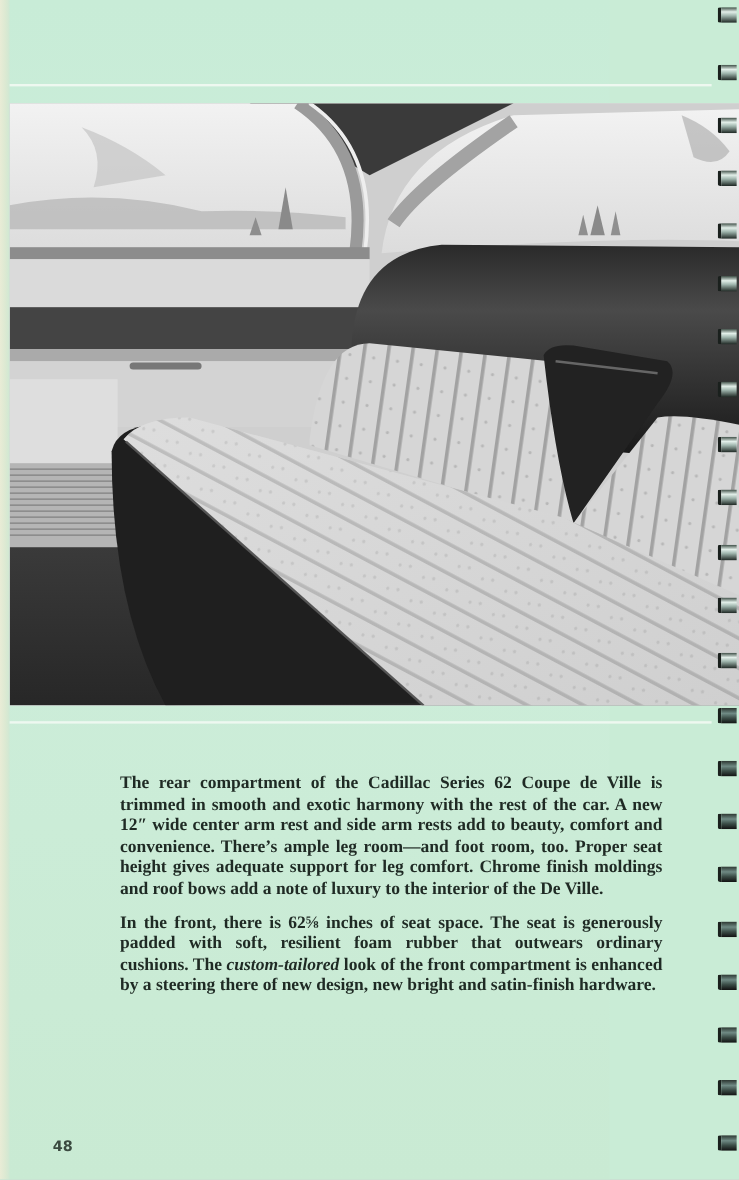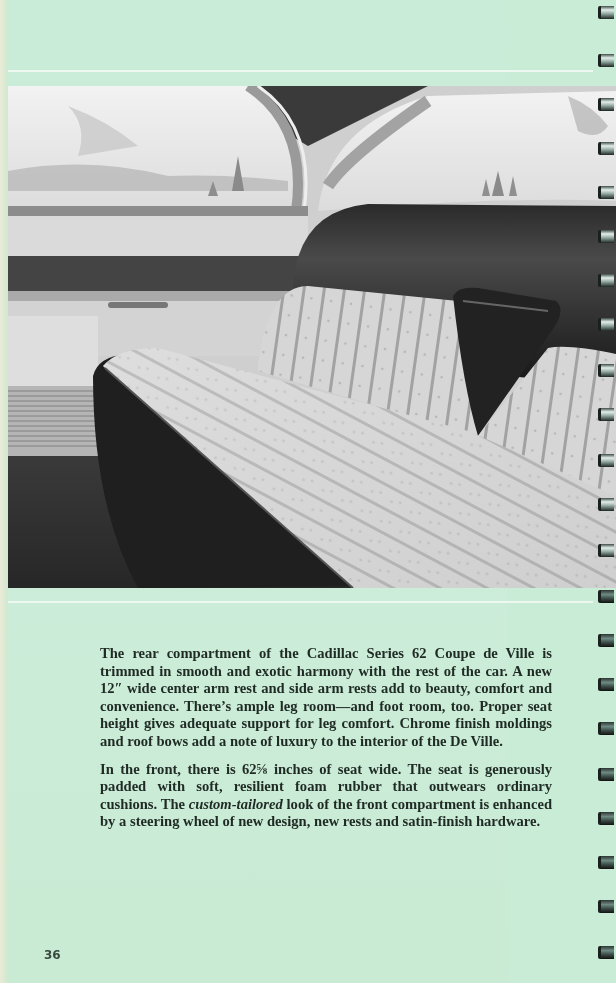--- a/index.html
+++ b/index.html
@@ -159,24 +159,24 @@
       <path d="M95,280 Q110,262 150,262 L460,345 L608,410 L608,502 L345,502 Z" fill="url(#stripes)"></path>
       <path d="M95,280 Q110,262 150,262 L460,345 L608,410 L608,502 L345,502 Z" fill="url(#cushion)" opacity="0.35"></path>
       <path d="M97,282 L345,502" stroke="#555" stroke-width="2"></path>
     </svg>
   </div>
 
   <div class="rule bottom"></div>
 
   <div class="body-text">
     <p>The rear compartment of the Cadillac Series 62 Coupe de Ville is trimmed in smooth and exotic harmony with the rest of the car. A new 12″ wide center arm rest and side arm rests add to beauty, comfort and convenience. There’s ample leg room—and foot room, too. Proper seat height gives adequate support for leg comfort. Chrome finish moldings and roof bows add a note of luxury to the interior of the De Ville.</p>
-    <p><span>In the front, there is 62⅝ inches of seat wide. The seat is generously padded with soft, resilient foam rubber that outwears ordinary cushions. The </span><em>custom-tailored</em><span> look of the front compartment is enhanced by a steering wheel of new design, new rests and satin-finish hardware.</span></p>
+    <p><span>In the front, there is 62⅝ inches of seat space. The seat is generously padded with soft, resilient foam rubber that outwears ordinary cushions. The </span><em>custom-tailored</em><span> look of the front compartment is enhanced by a steering there of new design, new bright and satin-finish hardware.</span></p>
   </div>
 
-  <div class="page-number">36</div>
+  <div class="page-number">48</div>
 
   <div class="spiral">
     <div class="coil" style="top:6px"></div>
     <div class="coil" style="top:54px"></div>
     <div class="coil" style="top:98px"></div>
     <div class="coil" style="top:142px"></div>
     <div class="coil" style="top:186px"></div>
     <div class="coil" style="top:230px"></div>
     <div class="coil" style="top:274px"></div>
     <div class="coil" style="top:318px"></div>

